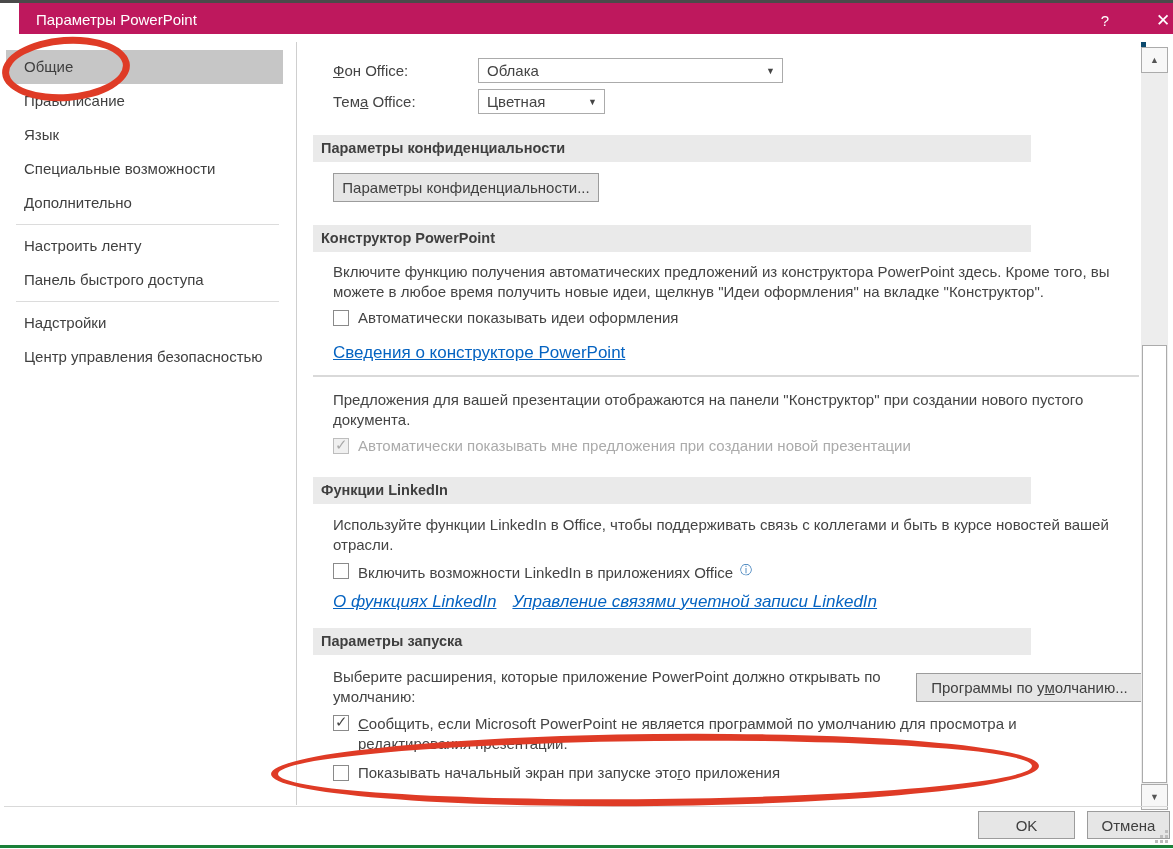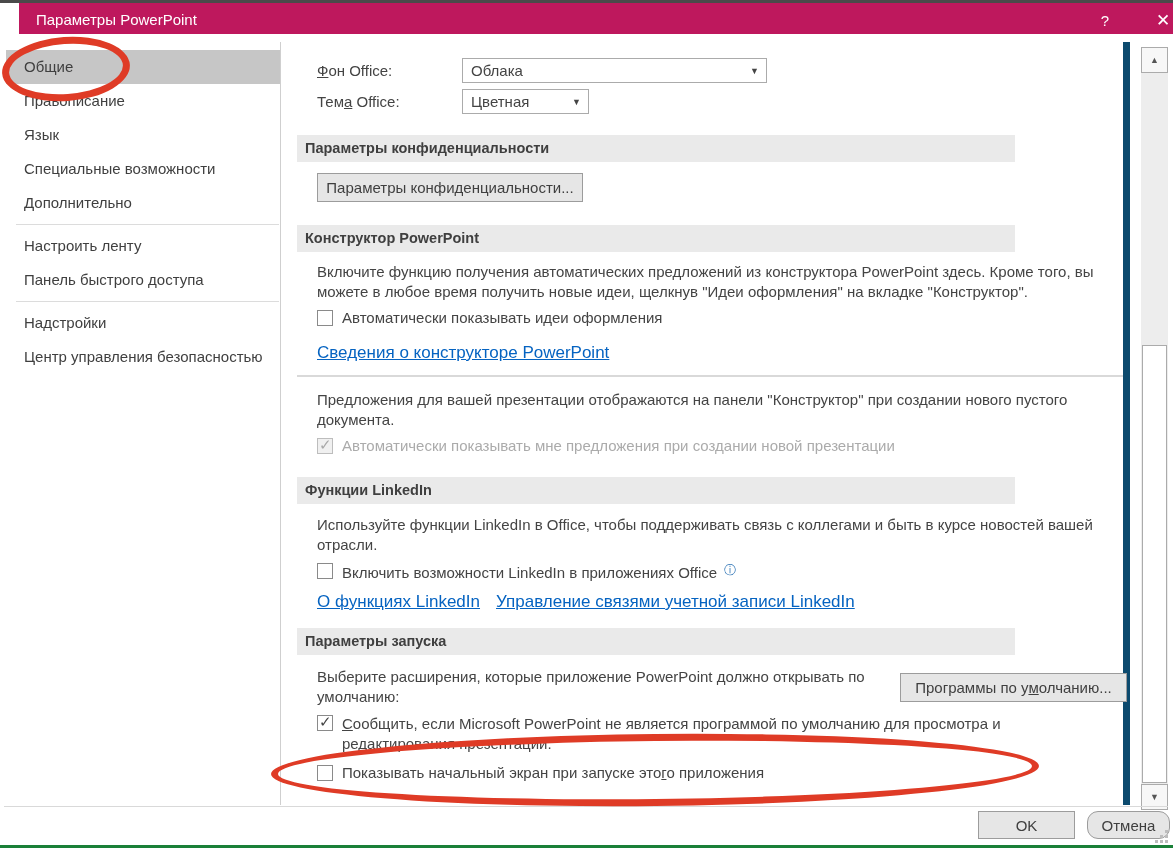--- a/index.html
+++ b/index.html
@@ -18,59 +18,59 @@
   .bottom-green { position:absolute; left:0; top:845px; width:1173px; height:3px; background:#1A8038; }
   .hsep { position:absolute; left:4px; top:806px; width:1164px; height:1px; background:#d9d9d9; }
 
   
   .sidebar { position:absolute; left:6px; top:42px; width:277px; padding-top:8px; }
   .side-item { height:34px; line-height:34px; padding-left:18px; font-size:15px; color:#3f3f3f; cursor:pointer; white-space:nowrap; }
   .side-item.selected { background:#C6C6C6; }
   .side-div { height:1px; background:#dcdcdc; margin:4px 4px 4px 10px; }
 
   
-  .content { position:absolute; left:280px; top:42px; width:850px; height:763px;
-             background:#fff; border-left:1px solid #cfcfcf; border-right:7px solid #0c4a6e; }
+  .content { position:absolute; left:296px; top:42px; width:850px; height:763px;
+             background:#fff; border-left:1px solid #cfcfcf; border-right:5px solid #0c4a6e; }
   .sec { position:absolute; left:16px; width:718px; height:27px; background:#EAEAEA;
          line-height:27px; padding-left:8px; font-weight:bold; font-size:14.5px; color:#3f3f3f; }
   .para { position:absolute; left:36px; font-size:15px; line-height:19.5px; color:#444; }
   .field-label { position:absolute; left:36px; font-size:15px; color:#444; }
   .dropdown { position:absolute; height:25px; background:#fff; border:1px solid #ABABAB;
               font-size:15px; line-height:23px; padding-left:8px; color:#444; cursor:pointer; }
   .dropdown .dd-arrow { position:absolute; right:7px; top:7px; font-size:9px; color:#444; line-height:10px; }
   .btn { position:absolute; background:#E6E6E6; border:1px solid #9c9c9c; font-size:15px;
          color:#3f3f3f; cursor:pointer; font-family:"Liberation Sans",sans-serif; }
   .check-row { position:absolute; left:36px; display:flex; align-items:flex-start; font-size:15px; color:#444; }
   .cb { position:relative; flex:0 0 auto; width:16px; height:16px; margin-top:1px; margin-right:9px;
         background:#fff; border:1px solid #8a8a8a; cursor:pointer; }
   .cb .mark { position:absolute; left:1px; top:-2px; font-size:15px; line-height:16px; color:#444; }
   .cb.disabled { background:#F0F0F0; border-color:#bdbdbd; }
   .cb.disabled .mark { color:#a8a8a8; }
   .check-row.disabled .cb-label { color:#ababab; }
   .u { text-decoration:underline; }
   .link { position:absolute; font-size:17px; color:#0563C1; text-decoration:underline; cursor:pointer; }
-  .links-row { position:absolute; left:36px; display:flex; gap:16px; }
+  .links-row { position:absolute; left:36px; display:flex; gap:16px;font-style:italic; }
   .links-row .link { position:static; }
   .divider { position:absolute; left:16px; width:826px; height:2px; background:#D9D9D9; }
   .info { margin-left:7px; font-size:12px; color:#2E74B5; vertical-align:4px; }
 
   
   .scroll { position:absolute; left:1141px; top:47px; width:27px; height:763px; background:#EDEDED; }
   .scroll-btn { position:absolute; left:0; width:27px; height:26px; background:#F7F7F7;
                 border:1px solid #ABABAB; text-align:center; font-size:9px; color:#555;
                 line-height:24px; cursor:pointer; }
   .scroll-up { top:0; }
   .scroll-down { top:737px; }
   .scroll-thumb { position:absolute; left:1px; top:298px; width:25px; height:438px;
                   background:#fff; border:1px solid #ABABAB; cursor:grab; }
 
   
   .footer-btn { top:811px; height:28px; }
   .ok-btn { left:978px; width:97px; }
-  .cancel-btn { left:1087px; width:83px;border-radius:11px; }
+  .cancel-btn { left:1087px; width:83px; }
 
   
   .ellipse { position:absolute; border:7px solid #DF3B26; border-radius:50%; pointer-events:none; }
   .ellipse-1 { left:2px; top:37px; width:128px; height:64px; transform:rotate(-4deg); }
   .ellipse-2 { left:271px; top:734px; width:768px; height:72px; transform:rotate(-0.6deg); }
 
   
   .grip { position:absolute; left:1155px; top:830px; width:13px; height:13px; }
   .grip i { position:absolute; width:3px; height:3px; background:#bdbdbd; }
   .grip i:nth-child(1){ left:10px; top:0; } .grip i:nth-child(2){ left:10px; top:5px; }

